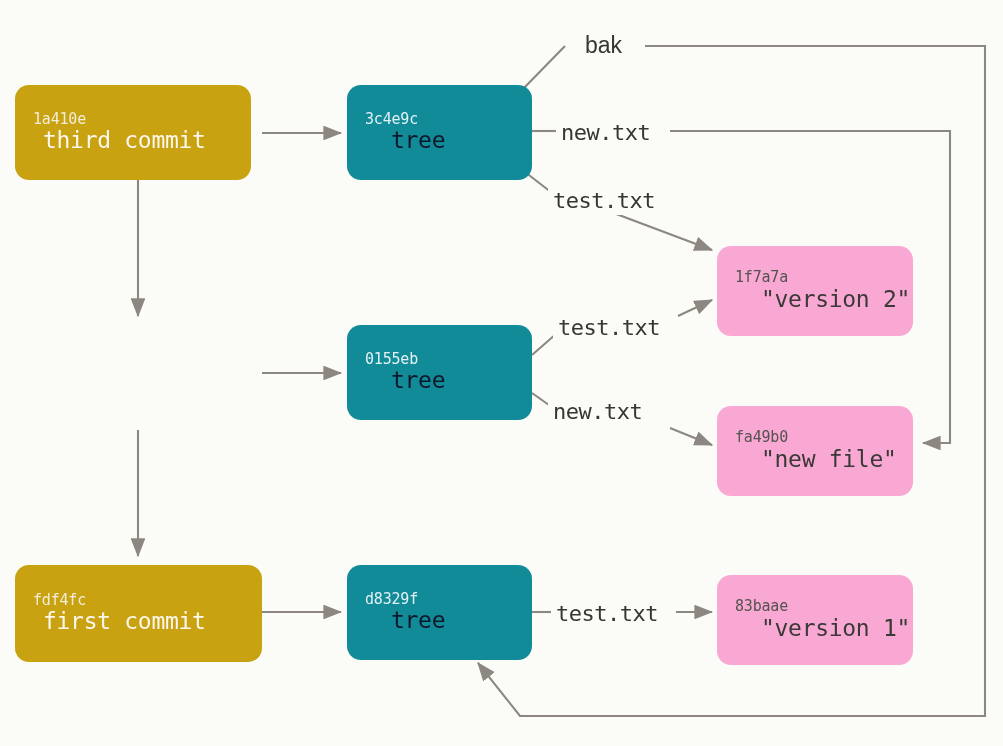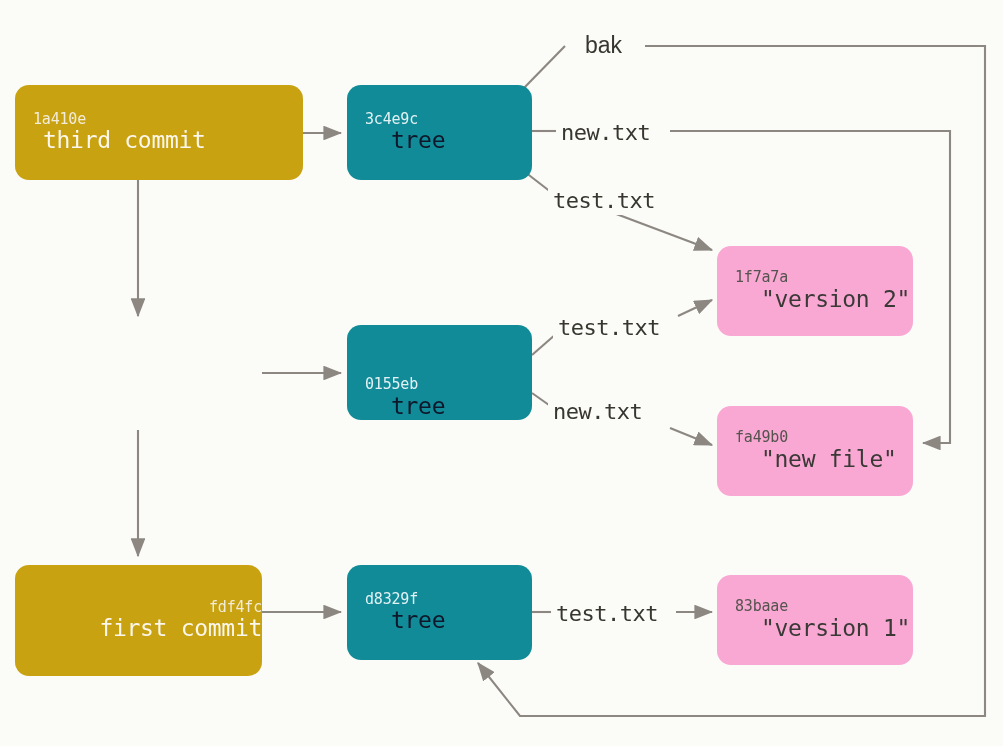--- a/index.html
+++ b/index.html
@@ -128,37 +128,37 @@
 
       <path d="M532,393 L556,410"></path>
       <path d="M670,428 L712,445" marker-end="url(#arrow)"></path>
 
       <path d="M532,612 L556,612"></path>
       <path d="M676,612 L712,612" marker-end="url(#arrow)"></path>
 
     </g>
   </svg>
 
-  <div class="node commit" style="left:15px; top:85px; width:288px; height:95px;">
+  <div class="node commit" style="left:15px; top:85px; width:236px; height:95px;">
     <div class="sha">1a410e</div>
     <div class="label">third commit</div>
   </div>
 
 
-  <div class="node commit" style="left:15px; top:565px; width:247px; height:111px;align-items:flex-end;">
+  <div class="node commit" style="left:15px; top:565px; width:247px; height:97px;">
     <div class="sha">fdf4fc</div>
     <div class="label">first commit</div>
   </div>
 
   <div class="node tree" style="left:347px; top:85px; width:185px; height:95px;">
     <div class="sha">3c4e9c</div>
     <div class="label">tree</div>
   </div>
 
-  <div class="node tree" style="left:347px; top:325px; width:185px; height:95px;justify-content:flex-end;">
+  <div class="node tree" style="left:347px; top:325px; width:185px; height:95px;">
     <div class="sha">0155eb</div>
     <div class="label">tree</div>
   </div>
 
   <div class="node tree" style="left:347px; top:565px; width:185px; height:95px;">
     <div class="sha">d8329f</div>
     <div class="label">tree</div>
   </div>
 
   <div class="node blob" style="left:717px; top:238px; width:196px; height:90px;">

